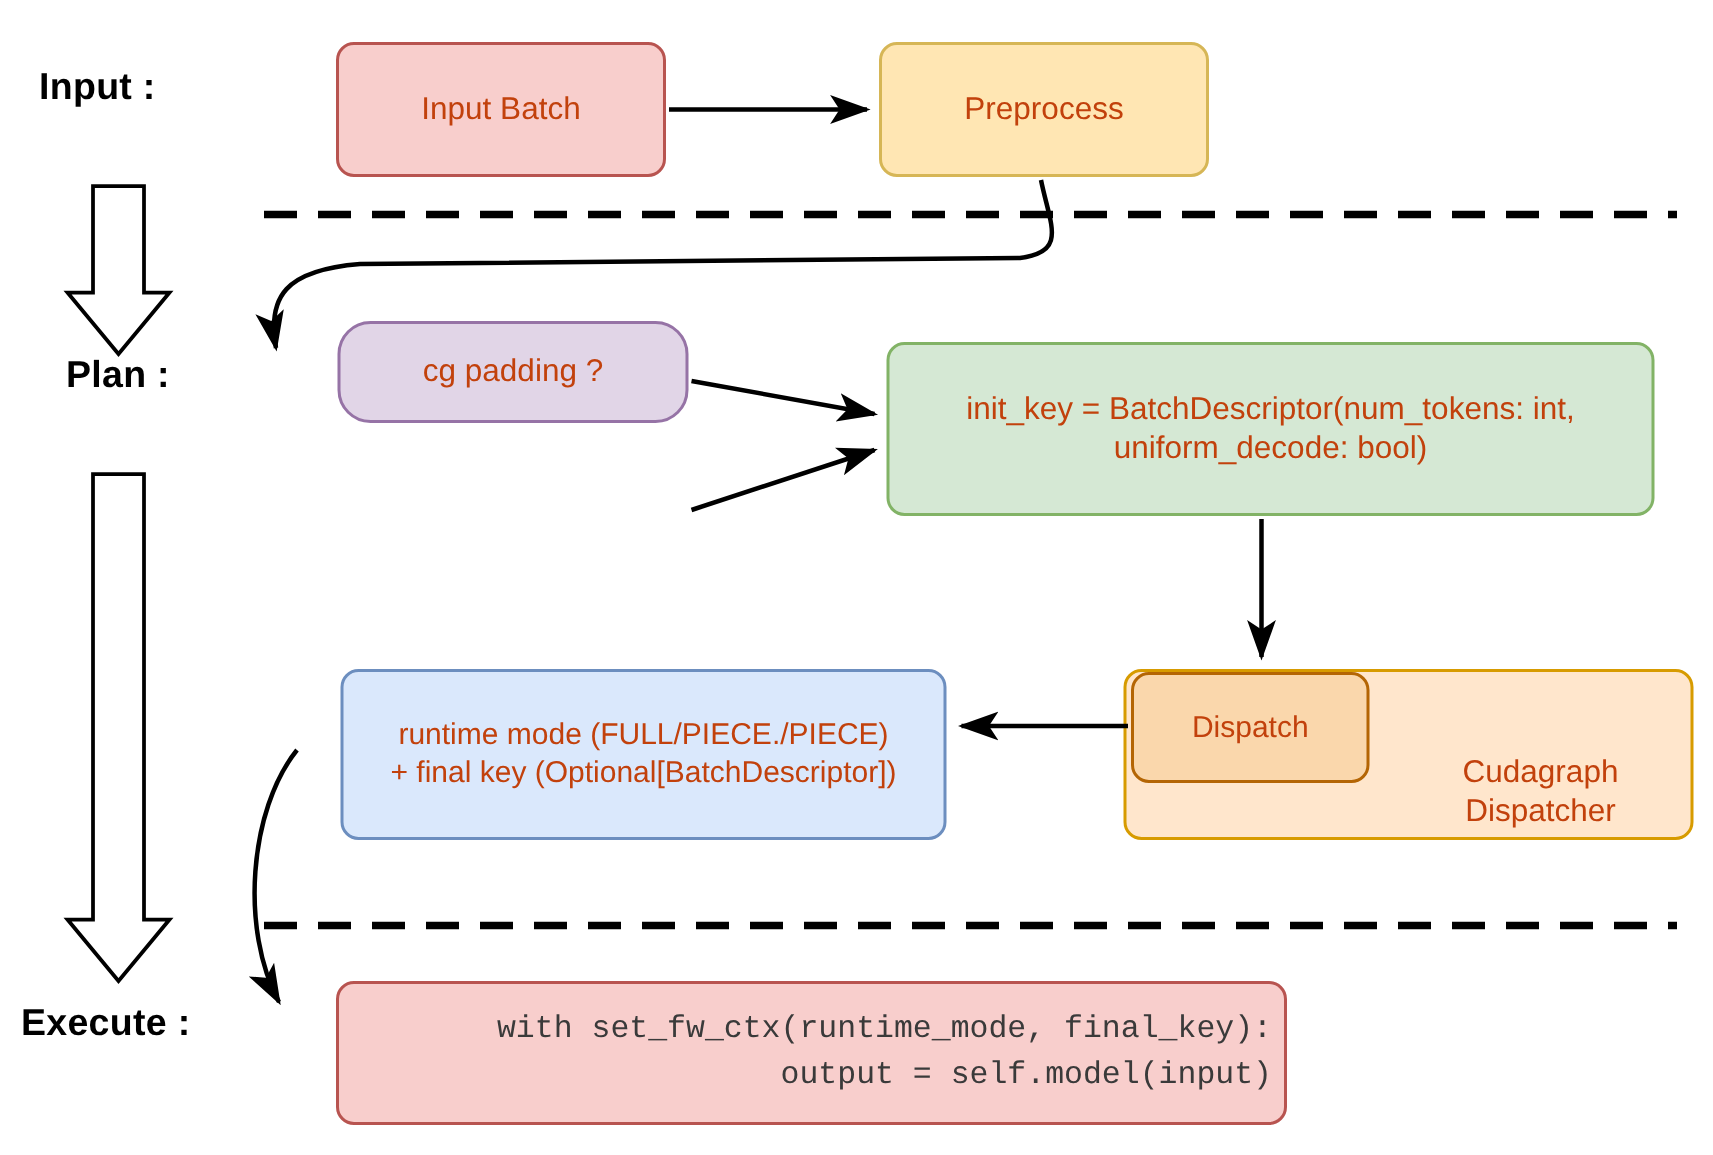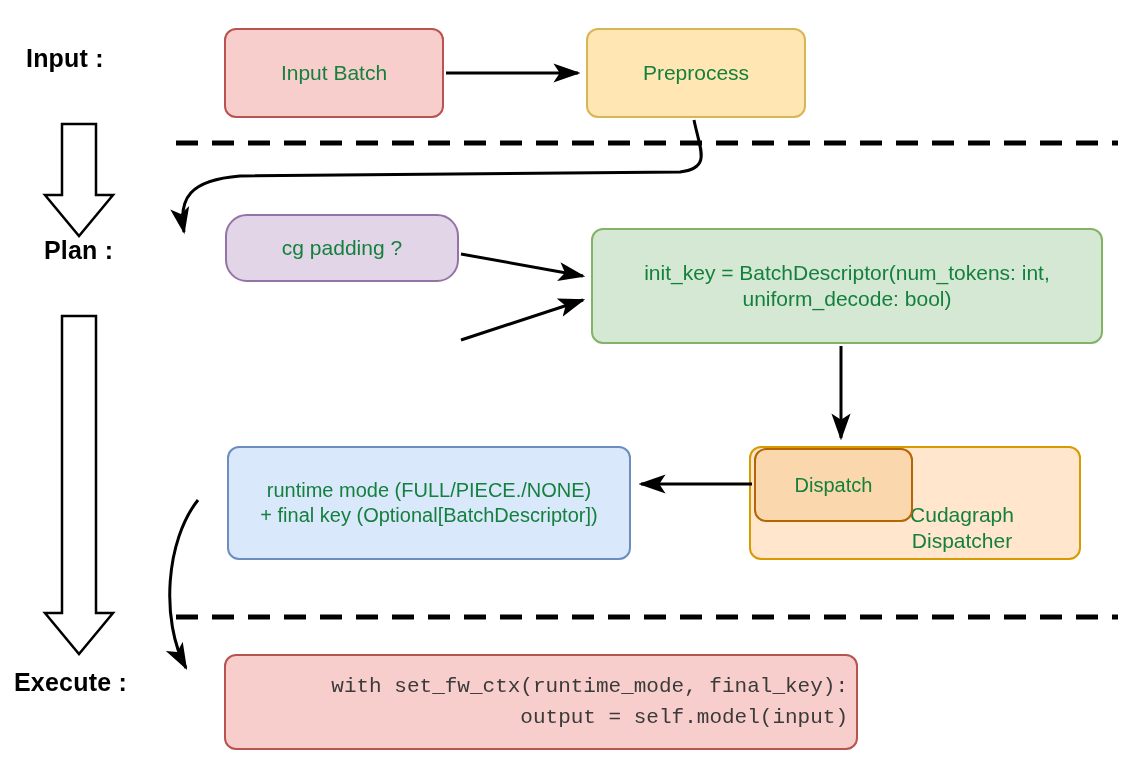--- a/index.html
+++ b/index.html
@@ -31,21 +31,21 @@
     box-sizing: border-box;
     display: flex;
     align-items: center;
     justify-content: center;
     text-align: center;
     border-style: solid;
     border-width: 2px;
     border-radius: 12px;
     font-family: "Liberation Sans", sans-serif;
     font-size: 21px;
-    color: #15803d;
+    color: #c2410c;
     line-height: 1.25;
     padding: 4px 8px;
   }
   .node.code {
     font-family: "Liberation Mono", "DejaVu Sans Mono", monospace;
     font-size: 21px;
     text-align: left;
     justify-content: flex-start;
     white-space: pre;
     line-height: 1.5;
@@ -104,25 +104,25 @@
 
   <div class="node n-purple" style="left:225px; top:214px; width:234px; height:68px;border-radius:22px;">cg padding ?</div>
 
 
   <div class="node n-green" style="left:591px; top:228px; width:512px; height:116px; flex-direction:column;">
     <span>init_key = BatchDescriptor(num_tokens: int,</span>
     <span>uniform_decode: bool)</span>
   </div>
 
   <div class="node n-blue" style="left:227px; top:446px; width:404px; height:114px; flex-direction:column; font-size:20px;">
-    <span>runtime mode (FULL/PIECE./NONE)</span>
+    <span>runtime mode (FULL/PIECE./PIECE)</span>
     <span>+ final key (Optional[BatchDescriptor])</span>
   </div>
 
-  <div class="node n-dispatcher" style="left:749px; top:446px; width:332px; height:114px; justify-content:flex-end; padding-right:29px; flex-direction:column; align-items:flex-end;">
+  <div class="node n-dispatcher" style="left:749px; top:446px; width:380px; height:114px; justify-content:flex-end; padding-right:12px; flex-direction:column; align-items:flex-end;">
     <span style="width:176px; text-align:center;">Cudagraph</span>
     <span style="width:176px; text-align:center;">Dispatcher</span>
   </div>
 
   <div class="node n-dispatch" style="left:754px; top:448px; width:159px; height:74px; font-size:20px;">Dispatch</div>
 
   <div class="node code n-code" style="left:224px; top:654px; width:634px; height:96px; flex-direction:column; align-items:flex-end; justify-content:center; padding-left:10px;">
     <span>with set_fw_ctx(runtime_mode, final_key):</span>
     <span>    output = self.model(input)</span>
   </div>

